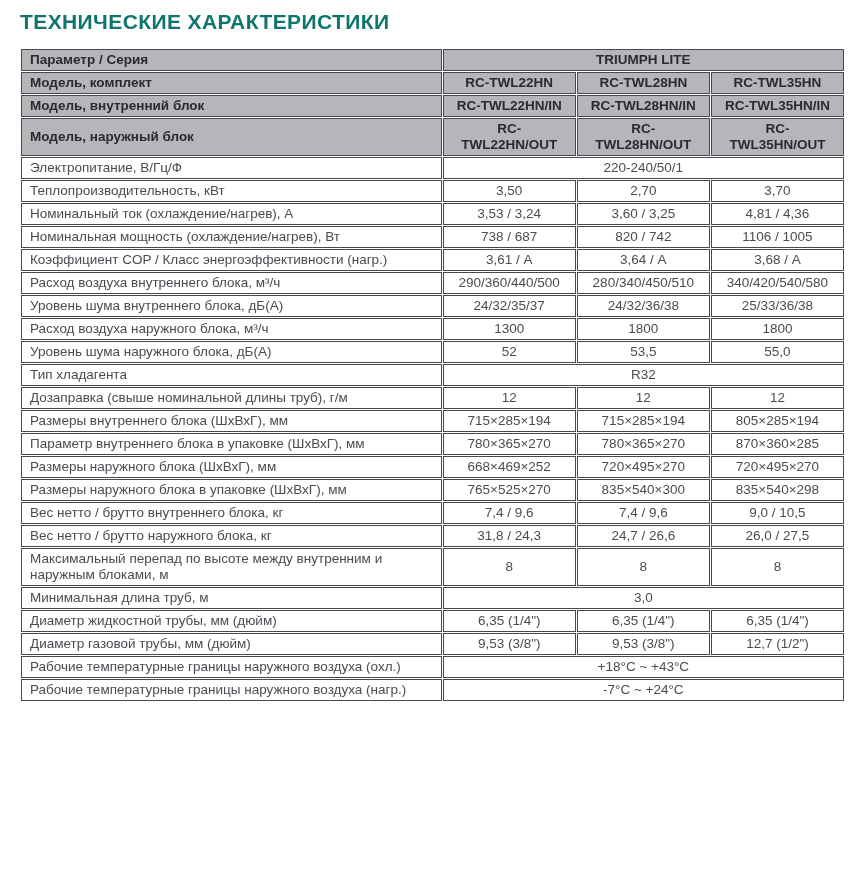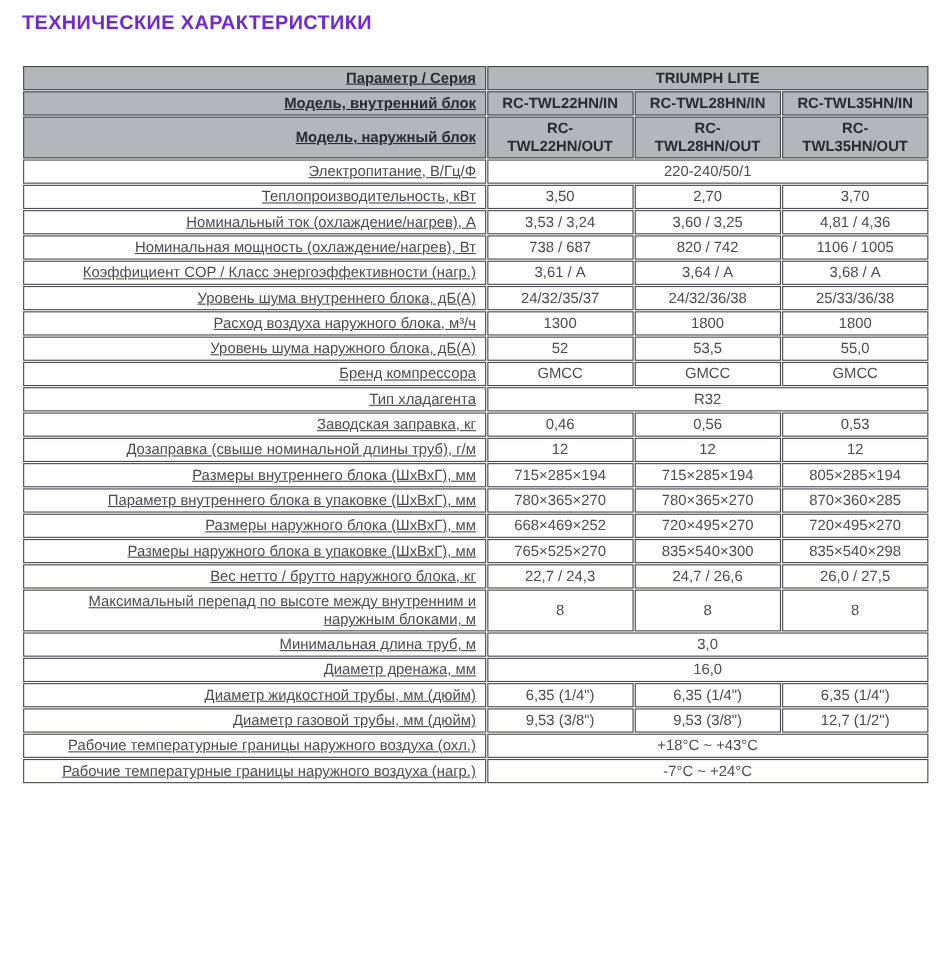--- a/index.html
+++ b/index.html
@@ -7,46 +7,46 @@
     margin: 0;
     padding: 0;
     background: #ffffff;
     font-family: "Liberation Sans", sans-serif;
   }
   .page {
     width: 865px;
     padding: 6px 20px 0 20px;
   }
   .page-title {
-    font-size: 18px;
+    font-size: 21px;
     font-weight: 800;
-    color: #6d28d9;
+    color: #0f766e;
     letter-spacing: 0.4px;
-    margin: 4px 0 28px 0;
+    margin: 4px 0 14px 0;
   }
   table.spec {
     width: 825px;
     table-layout: fixed;
     border-collapse: separate;
     border-spacing: 1px;
   }
   table.spec th,
   table.spec td {
     border: 1px solid #48484e;
     padding: 2px 8px;
     font-size: 13.5px;
     line-height: 16px;
     overflow: hidden;
   }
   table.spec th {
     background: #b4b6b9;
     color: #2a2a31;
     font-weight: 700;
   }
-  th.label, td.label { text-align: right; text-decoration: underline; }
+  th.label, td.label { text-align: left; }
   th.val, td.val { text-align: center; }
   td { color: #4b4b52; background: #ffffff; }
 </style>
 </head>
 <body>
 
 <div class="page">
   <h1 class="page-title">ТЕХНИЧЕСКИЕ ХАРАКТЕРИСТИКИ</h1>
 
   <table class="spec">
@@ -55,20 +55,26 @@
       <col style="width:16.23%">
       <col style="width:16.23%">
       <col style="width:16.24%">
     </colgroup>
     <thead>
       <tr>
         <th class="label">Параметр / Серия</th>
         <th class="val" colspan="3">TRIUMPH LITE</th>
       </tr>
       <tr>
+        <th class="label">Модель, комплект</th>
+        <th class="val">RC-TWL22HN</th>
+        <th class="val">RC-TWL28HN</th>
+        <th class="val">RC-TWL35HN</th>
+      </tr>
+      <tr>
         <th class="label">Модель, внутренний блок</th>
         <th class="val">RC-TWL22HN/IN</th>
         <th class="val">RC-TWL28HN/IN</th>
         <th class="val">RC-TWL35HN/IN</th>
       </tr>
       <tr>
         <th class="label">Модель, наружный блок</th>
         <th class="val">RC-TWL22HN/OUT</th>
         <th class="val">RC-TWL28HN/OUT</th>
         <th class="val">RC-TWL35HN/OUT</th>
@@ -97,52 +103,46 @@
           <td class="val">820 / 742</td>
           <td class="val">1106 / 1005</td>
         </tr>
         <tr>
           <td class="label">Коэффициент COP / Класс энергоэффективности (нагр.)</td>
           <td class="val">3,61 / А</td>
           <td class="val">3,64 / А</td>
           <td class="val">3,68 / А</td>
         </tr>
         <tr>
+          <td class="label">Расход воздуха внутреннего блока, м³/ч</td>
+          <td class="val">290/360/440/500</td>
+          <td class="val">280/340/450/510</td>
+          <td class="val">340/420/540/580</td>
+        </tr>
+        <tr>
           <td class="label">Уровень шума внутреннего блока, дБ(А)</td>
           <td class="val">24/32/35/37</td>
           <td class="val">24/32/36/38</td>
           <td class="val">25/33/36/38</td>
         </tr>
         <tr>
           <td class="label">Расход воздуха наружного блока, м³/ч</td>
           <td class="val">1300</td>
           <td class="val">1800</td>
           <td class="val">1800</td>
         </tr>
         <tr>
           <td class="label">Уровень шума наружного блока, дБ(А)</td>
           <td class="val">52</td>
           <td class="val">53,5</td>
           <td class="val">55,0</td>
         </tr>
         <tr>
-          <td class="label">Бренд компрессора</td>
-          <td class="val">GMCC</td>
-          <td class="val">GMCC</td>
-          <td class="val">GMCC</td>
-        </tr>
-        <tr>
           <td class="label">Тип хладагента</td>
           <td class="val" colspan="3">R32</td>
-        </tr>
-        <tr>
-          <td class="label">Заводская заправка, кг</td>
-          <td class="val">0,46</td>
-          <td class="val">0,56</td>
-          <td class="val">0,53</td>
         </tr>
         <tr>
           <td class="label">Дозаправка (свыше номинальной длины труб), г/м</td>
           <td class="val">12</td>
           <td class="val">12</td>
           <td class="val">12</td>
         </tr>
         <tr>
           <td class="label">Размеры внутреннего блока (ШхВхГ), мм</td>
           <td class="val">715×285×194</td>
@@ -161,38 +161,40 @@
           <td class="val">720×495×270</td>
           <td class="val">720×495×270</td>
         </tr>
         <tr>
           <td class="label">Размеры наружного блока в упаковке (ШхВхГ), мм</td>
           <td class="val">765×525×270</td>
           <td class="val">835×540×300</td>
           <td class="val">835×540×298</td>
         </tr>
         <tr>
+          <td class="label">Вес нетто / брутто внутреннего блока, кг</td>
+          <td class="val">7,4 / 9,6</td>
+          <td class="val">7,4 / 9,6</td>
+          <td class="val">9,0 / 10,5</td>
+        </tr>
+        <tr>
           <td class="label">Вес нетто / брутто наружного блока, кг</td>
-          <td class="val">22,7 / 24,3</td>
+          <td class="val">31,8 / 24,3</td>
           <td class="val">24,7 / 26,6</td>
           <td class="val">26,0 / 27,5</td>
         </tr>
         <tr>
           <td class="label">Максимальный перепад по высоте между внутренним и наружным блоками, м</td>
           <td class="val">8</td>
           <td class="val">8</td>
           <td class="val">8</td>
         </tr>
         <tr>
           <td class="label">Минимальная длина труб, м</td>
           <td class="val" colspan="3">3,0</td>
-        </tr>
-        <tr>
-          <td class="label">Диаметр дренажа, мм</td>
-          <td class="val" colspan="3">16,0</td>
         </tr>
         <tr>
           <td class="label">Диаметр жидкостной трубы, мм (дюйм)</td>
           <td class="val">6,35 (1/4")</td>
           <td class="val">6,35 (1/4")</td>
           <td class="val">6,35 (1/4")</td>
         </tr>
         <tr>
           <td class="label">Диаметр газовой трубы, мм (дюйм)</td>
           <td class="val">9,53 (3/8")</td>

